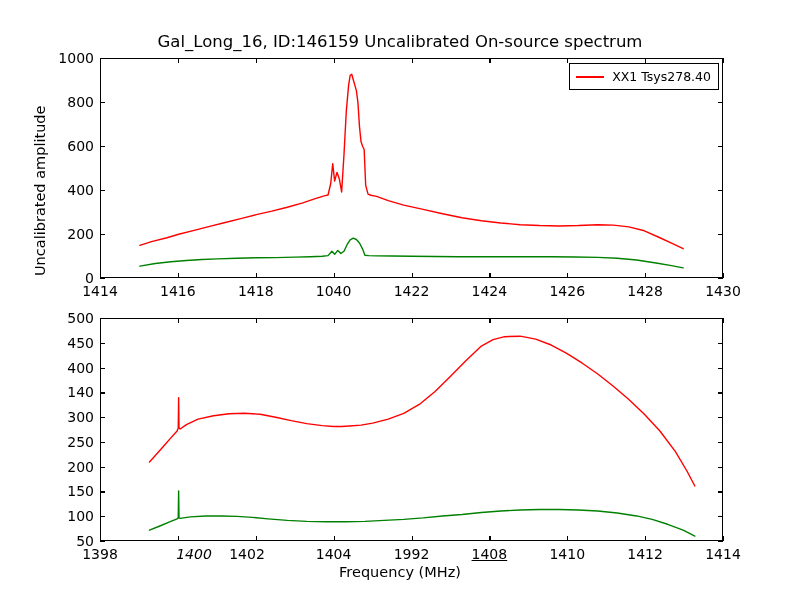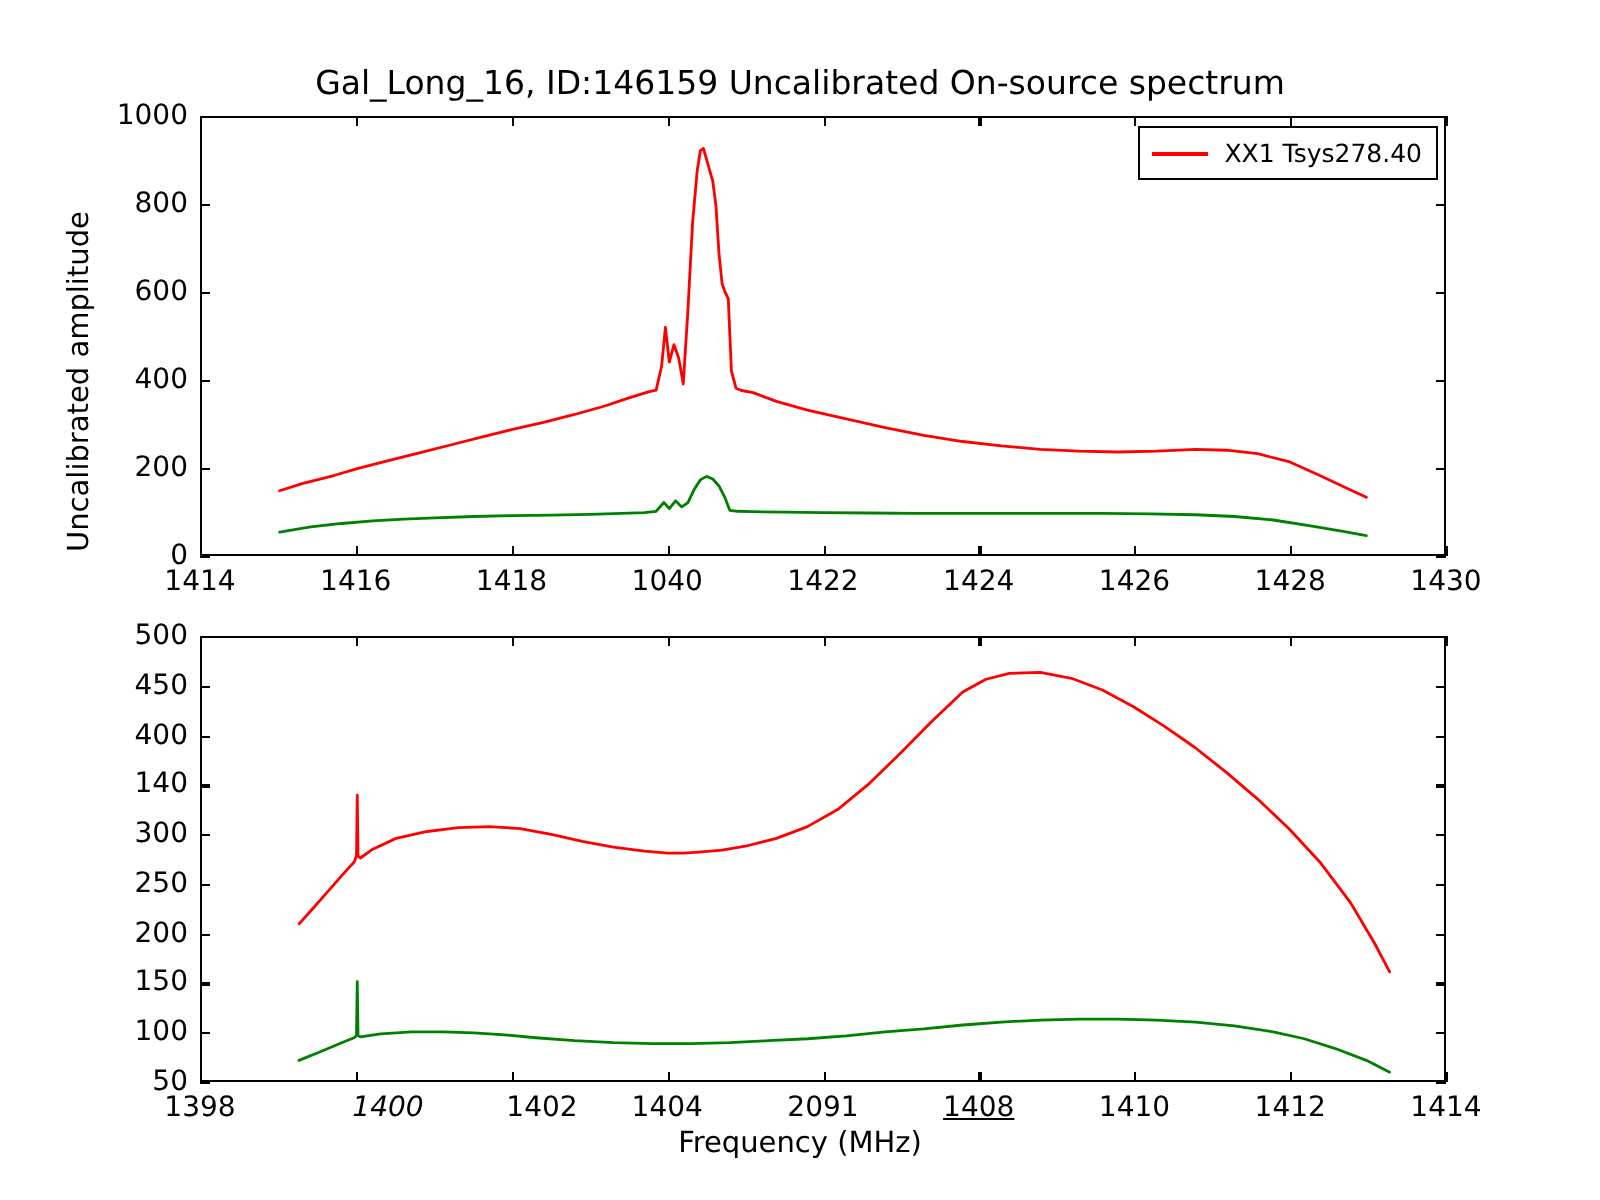--- a/index.html
+++ b/index.html
@@ -198,27 +198,27 @@
       <div class="tick tick-y" style="left: 718px; top: 58px;"></div>
       <div class="ticklabel ticklabel-y" style="left: 42px; top: 58px; width: 52px;">1000</div>
       <div class="tick tick-x" style="left: 100px; top: 536px;"></div>
       <div class="tick tick-x" style="left: 100px; top: 318px;"></div>
       <div class="ticklabel ticklabel-x" style="left: 100px; top: 546px;">1398</div>
       <div class="tick tick-x" style="left: 177.875px; top: 536px;"></div>
       <div class="tick tick-x" style="left: 177.875px; top: 318px;"></div>
       <div class="ticklabel ticklabel-x" style="left: 194px; top: 546px; font-style: italic;">1400</div>
       <div class="tick tick-x" style="left: 255.75px; top: 536px;"></div>
       <div class="tick tick-x" style="left: 255.75px; top: 318px;"></div>
-      <div class="ticklabel ticklabel-x" style="left: 271px; top: 546px;">1402</div>
+      <div class="ticklabel ticklabel-x" style="left: 247px; top: 546px;">1402</div>
       <div class="tick tick-x" style="left: 333.625px; top: 536px;"></div>
       <div class="tick tick-x" style="left: 333.625px; top: 318px;"></div>
       <div class="ticklabel ticklabel-x" style="left: 333.625px; top: 546px;">1404</div>
       <div class="tick tick-x" style="left: 411.5px; top: 536px;"></div>
       <div class="tick tick-x" style="left: 411.5px; top: 318px;"></div>
-      <div class="ticklabel ticklabel-x" style="left: 411.5px; top: 546px;">2091</div>
+      <div class="ticklabel ticklabel-x" style="left: 411.5px; top: 546px;">1992</div>
       <div class="tick tick-x" style="left: 489.375px; top: 536px;"></div>
       <div class="tick tick-x" style="left: 489.375px; top: 318px;"></div>
       <div class="ticklabel ticklabel-x" style="left: 489.375px; top: 546px; text-decoration: underline;">1408</div>
       <div class="tick tick-x" style="left: 567.25px; top: 536px;"></div>
       <div class="tick tick-x" style="left: 567.25px; top: 318px;"></div>
       <div class="ticklabel ticklabel-x" style="left: 567.25px; top: 546px;">1410</div>
       <div class="tick tick-x" style="left: 645.125px; top: 536px;"></div>
       <div class="tick tick-x" style="left: 645.125px; top: 318px;"></div>
       <div class="ticklabel ticklabel-x" style="left: 645.125px; top: 546px;">1412</div>
       <div class="tick tick-x" style="left: 723px; top: 536px;"></div>

